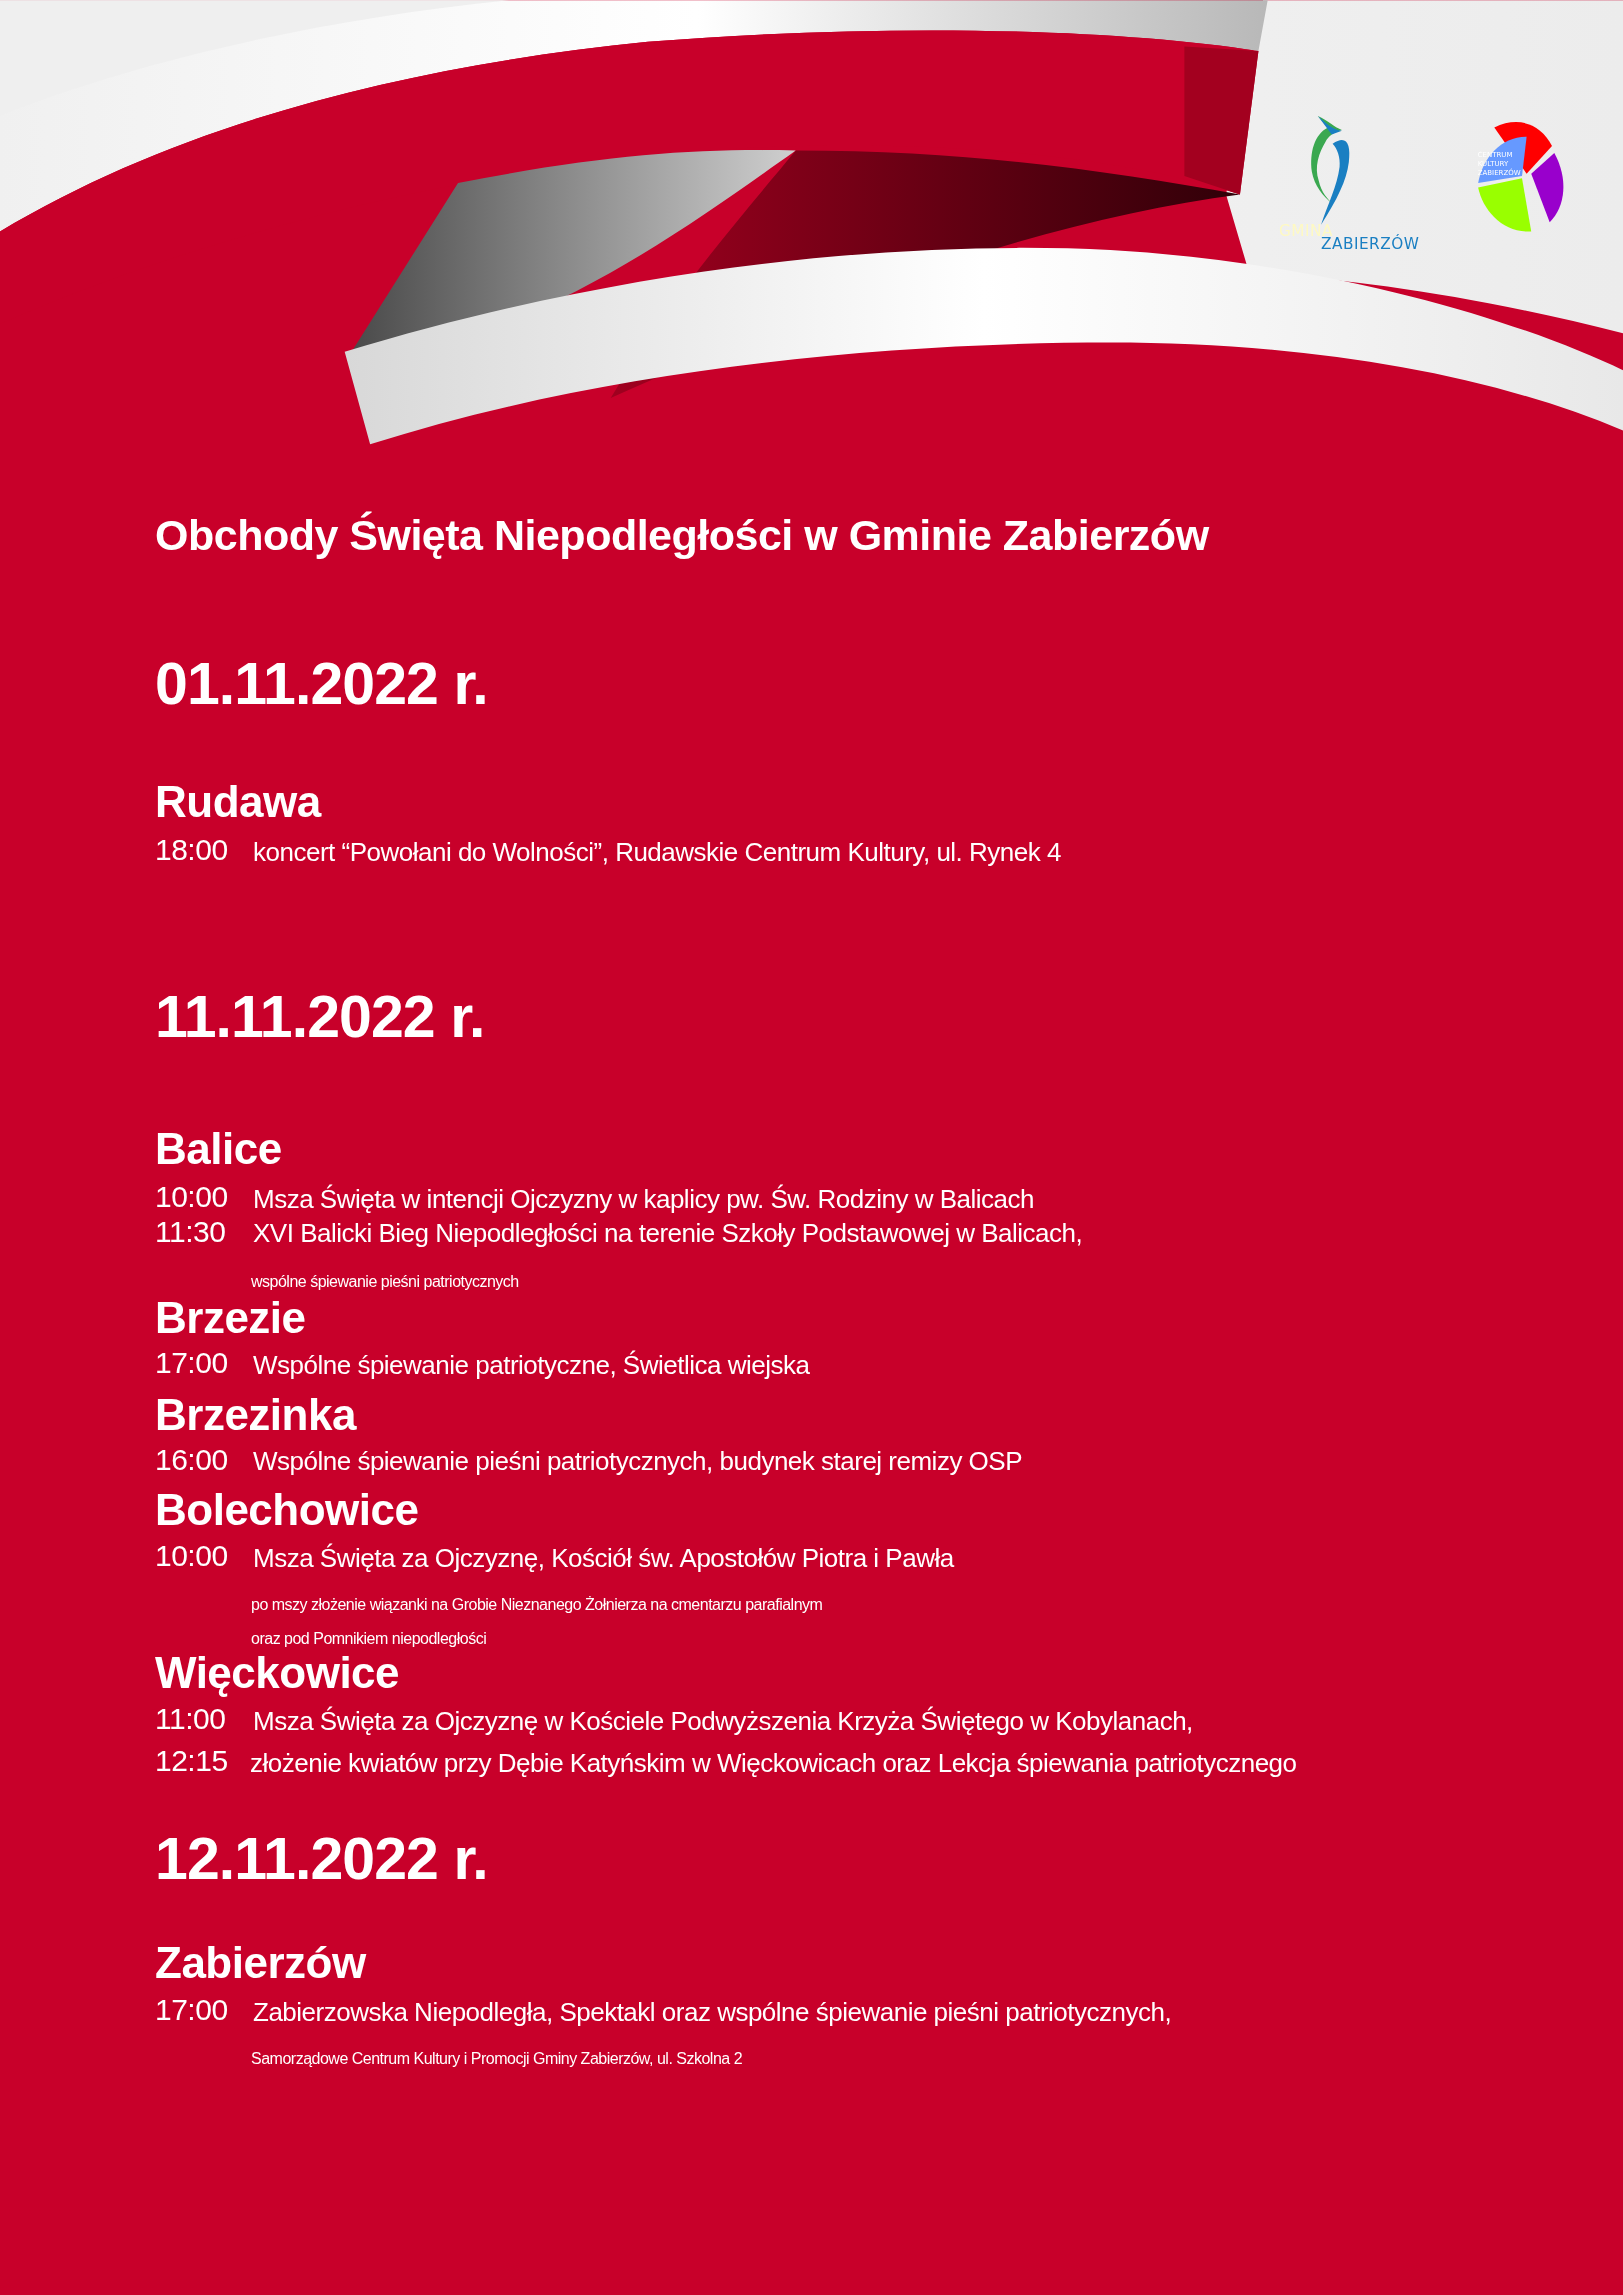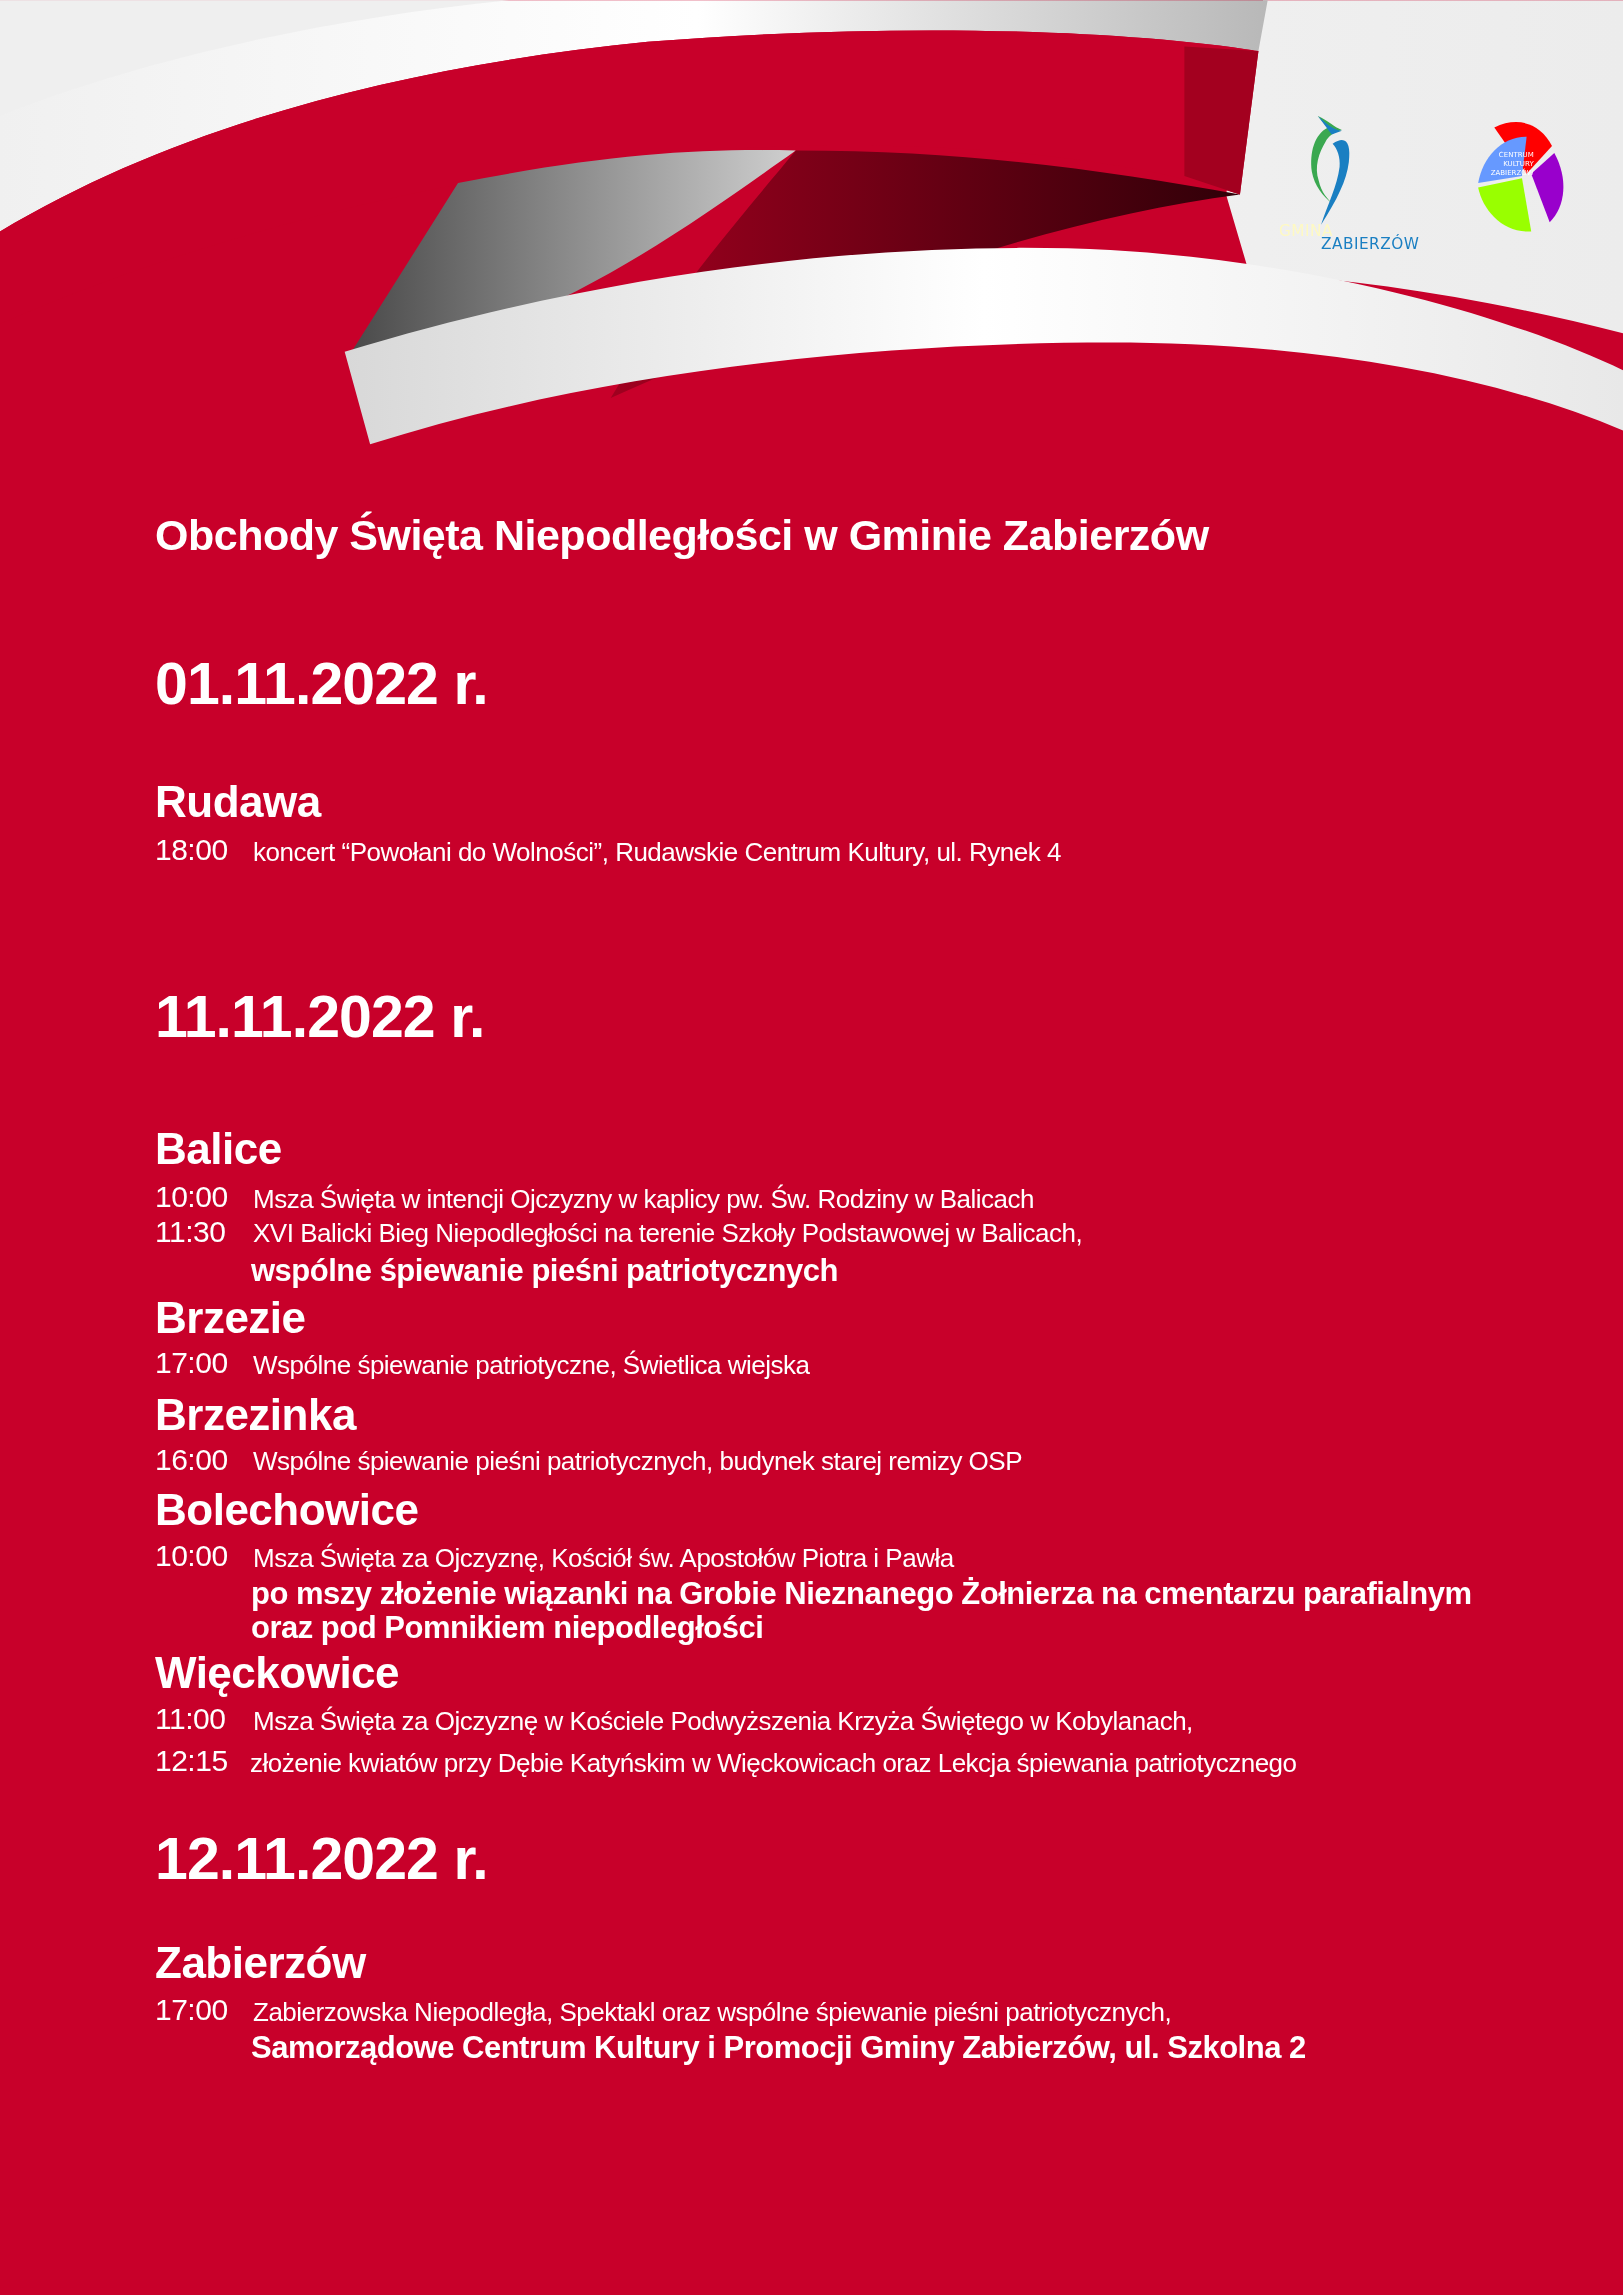--- a/index.html
+++ b/index.html
@@ -7,30 +7,30 @@
     width:1623px; height:2295px; position:relative; overflow:hidden;
     background:#C8002A;
     font-family:"Liberation Sans", "DejaVu Sans", sans-serif;
     color:#ffffff;
   }
   .banner { position:absolute; left:0; top:0; width:1623px; height:463px; }
   .logo-gmina { position:absolute; left:1277px; top:116px; width:139px; height:139px; }
   .logo-gmina .t1 { position:absolute; left:1.9px; top:106px; font-size:15.3px; color:#fef9c3; letter-spacing:0.5px; font-family:"DejaVu Sans", sans-serif; }
   .logo-gmina .t2 { position:absolute; left:44px; top:119px; font-size:15.3px; color:#1a7fc2; letter-spacing:0.5px; font-family:"DejaVu Sans", sans-serif; }
   .logo-ck { position:absolute; left:1462px; top:118px; width:120px; height:116px; }
-  .logo-ck .ck-text { position:absolute; left:15.7px; top:33px; width:56px; text-align:right; font-size:7px; line-height:8.8px; color:#ffffff; font-family:"DejaVu Sans", sans-serif; }
+  .logo-ck .ck-text { position:absolute; left:15.7px; top:33px; width:56px; text-align:left; font-size:7px; line-height:8.8px; color:#ffffff; font-family:"DejaVu Sans", sans-serif; }
 
   .content { position:absolute; left:0; top:0; width:1623px; height:2295px; }
   .abs { position:absolute; white-space:nowrap; }
   .title { left:155px; font-size:43px; font-weight:bold; letter-spacing:-0.5px; }
   .date { left:155px; font-size:59px; font-weight:bold; letter-spacing:-0.9px; }
   .place { left:155px; font-size:44px; font-weight:bold; letter-spacing:-0.5px; }
   .time { left:155px; font-size:30px; font-weight:normal; letter-spacing:-0.5px; }
   .desc { left:253px; font-size:26px; font-weight:normal; letter-spacing:-0.5px; }
-  .cont { left:251px; font-size:31px; font-weight:bold; letter-spacing:-0.5px; }
+  .cont { left:251px; font-size:16px; font-weight:normal; letter-spacing:-0.5px;margin-top:20px; }
   .desc2 { left:250px; font-size:26px; font-weight:normal; letter-spacing:-0.5px; }
 </style>
 </head>
 <body>
 
 <svg class="banner" viewBox="0 0 3508 1000" xmlns="http://www.w3.org/2000/svg">
   <defs>
     <linearGradient id="gWhite" x1="0" y1="0" x2="1" y2="0">
       <stop offset="0" stop-color="#d8d8d8"></stop>
       <stop offset="0.5" stop-color="#ffffff"></stop>

